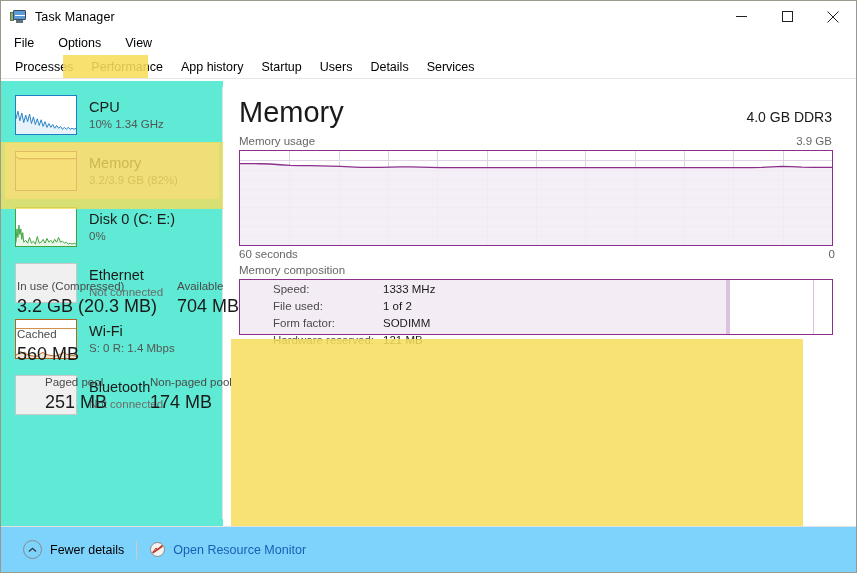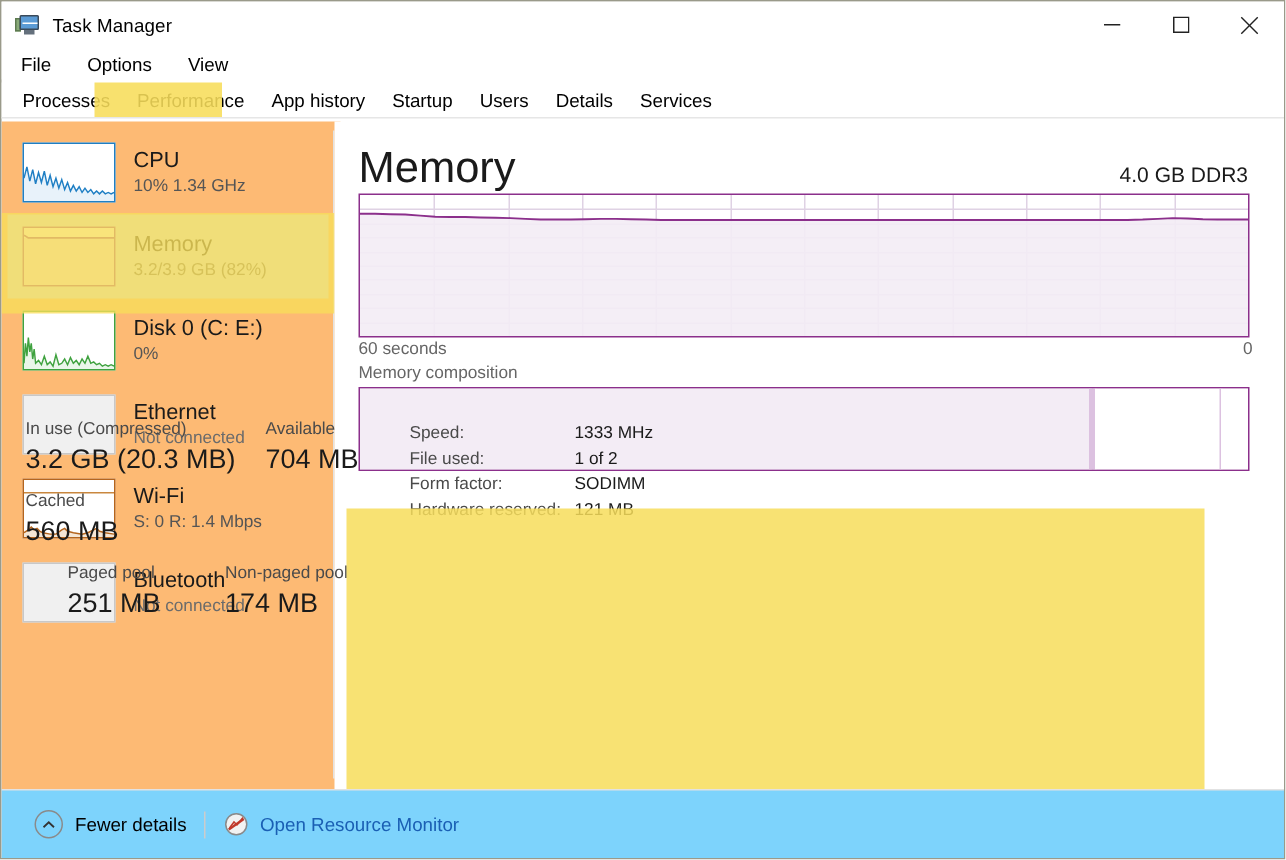--- a/index.html
+++ b/index.html
@@ -91,21 +91,21 @@
   
   #tab-highlight {
     position: absolute; left: 62px; top: 54px; width: 85px; height: 23px;
     background: rgba(247,221,90,0.88);
     pointer-events: none;
   }
 
   
   #sidebar {
     position: absolute; left: 0; top: 80px; width: 226px; bottom: 46px;
-    background: #fdba74;
+    background: #5eead4;
     overflow: hidden;
   }
   #sidebar-divider {
     position: absolute; left: 221px; top: 86px; width: 1px; height: 432px;
     background: #e2e2e2;
   }
   .side-item {
     position: absolute; left: 4px; width: 214px; height: 56px;
     display: flex; align-items: center;
     background: transparent;
@@ -337,20 +337,24 @@
   <div id="sidebar-divider"></div>
   <div id="side-highlight"></div>
 
   <div id="main">
 
     <div id="main-head">
       <div id="mem-title">Memory</div>
       <div id="mem-spec">4.0 GB DDR3</div>
     </div>
 
+    <div class="sec-label-row">
+      <div class="sec-label">Memory usage</div>
+      <div class="sec-max">3.9 GB</div>
+    </div>
 
     <div id="usage-graph">
       <svg id="usage-svg" width="592" height="94" viewBox="0 0 592 94" preserveAspectRatio="none">
           <line x1="49.5" y1="0" x2="49.5" y2="94" stroke="#dfd2e4" stroke-width="1"></line>
           <line x1="99.5" y1="0" x2="99.5" y2="94" stroke="#dfd2e4" stroke-width="1"></line>
           <line x1="148.5" y1="0" x2="148.5" y2="94" stroke="#dfd2e4" stroke-width="1"></line>
           <line x1="197.5" y1="0" x2="197.5" y2="94" stroke="#dfd2e4" stroke-width="1"></line>
           <line x1="247.5" y1="0" x2="247.5" y2="94" stroke="#dfd2e4" stroke-width="1"></line>
           <line x1="296.5" y1="0" x2="296.5" y2="94" stroke="#dfd2e4" stroke-width="1"></line>
           <line x1="345.5" y1="0" x2="345.5" y2="94" stroke="#dfd2e4" stroke-width="1"></line>

